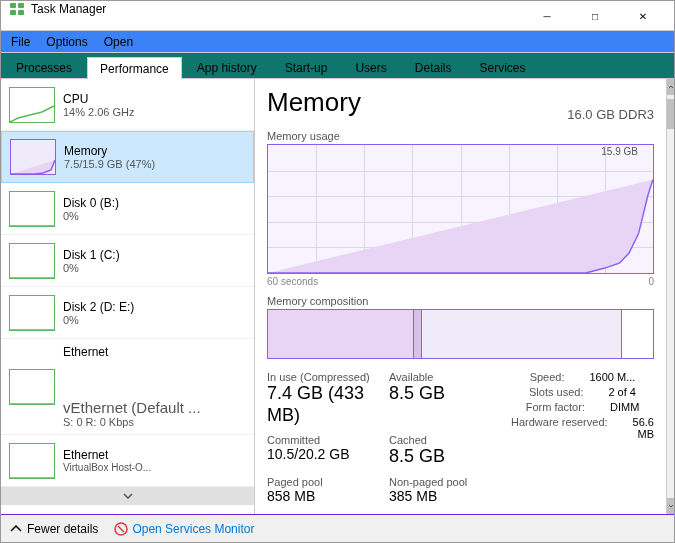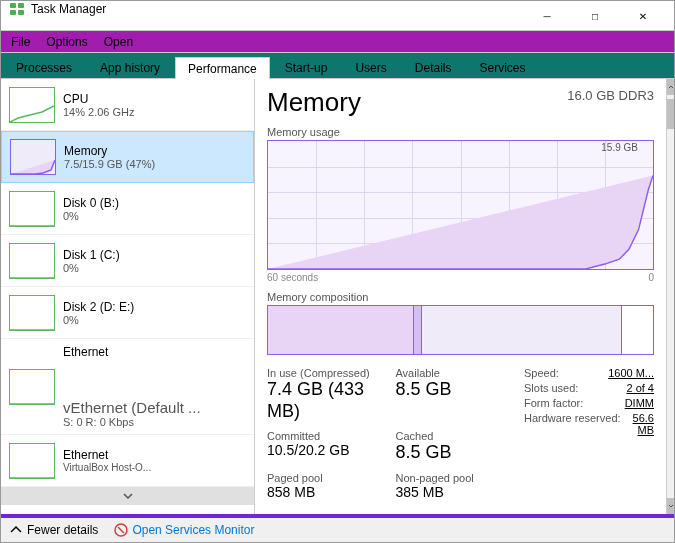--- a/index.html
+++ b/index.html
@@ -56,21 +56,21 @@
       background: transparent;
       cursor: pointer;
       font-size: 10px;
       display: flex;
       align-items: center;
       justify-content: center;
       color: #000;
     }
 
     .menu-bar {
-      background: #a21caf;
+      background: #3b82f6;
       height: 22px;
       display: flex;
       align-items: center;
       padding: 0 2px;
       border-bottom: 1px solid #ccc;
     }
 
     .menu-item {
       padding: 2px 8px;
       cursor: pointer;
@@ -181,21 +181,21 @@
     .main-title {
       font-size: 26px;
       font-weight: 300;
       color: #000;
     }
 
     .main-subtitle {
       font-size: 13px;
       color: #555;
       text-align: left;
-      margin-top: 1px;
+      margin-top: 20px;
     }
 
     .section-label {
       font-size: 11px;
       color: #555;
       margin-bottom: 2px;
     }
 
     .usage-chart {
       width: 100%;
@@ -270,32 +270,32 @@
     .stat-value.small {
       font-size: 14px;
     }
 
     .right-stats {
       font-size: 11px;
     }
 
     .right-stat-row {
       display: flex;
-      justify-content: space-between;
+      justify-content: center;
       margin-bottom: 3px;
-      gap: 12px;
+      gap: 25px;
     }
 
     .right-stat-label { color: #555; white-space: nowrap; }
-    .right-stat-value { color: #000; text-align: right; text-decoration: underline; }
+    .right-stat-value { color: #000; text-align: right; }
 
     .bottom-bar {
       height: 28px;
       background: #f0f0f0;
-      border-top: 4px solid #6d28d9;
+      border-top: 1px solid #6d28d9;
       display: flex;
       align-items: center;
       padding: 0 8px;
       gap: 16px;
     }
 
     .fewer-details-btn {
       display: flex;
       align-items: center;
       gap: 4px;
@@ -367,22 +367,22 @@
   </div>
 
   <div class="menu-bar">
     <span class="menu-item">File</span>
     <span class="menu-item">Options</span>
     <span class="menu-item">Open</span>
   </div>
 
   <div class="tabs-bar">
     <div class="tab">Processes</div>
+    <div class="tab active">Performance</div>
     <div class="tab">App history</div>
-    <div class="tab active">Performance</div>
     <div class="tab">Start-up</div>
     <div class="tab">Users</div>
     <div class="tab">Details</div>
     <div class="tab">Services</div>
   </div>
 
   <div class="content-area">
 
     <div class="sidebar">
 

